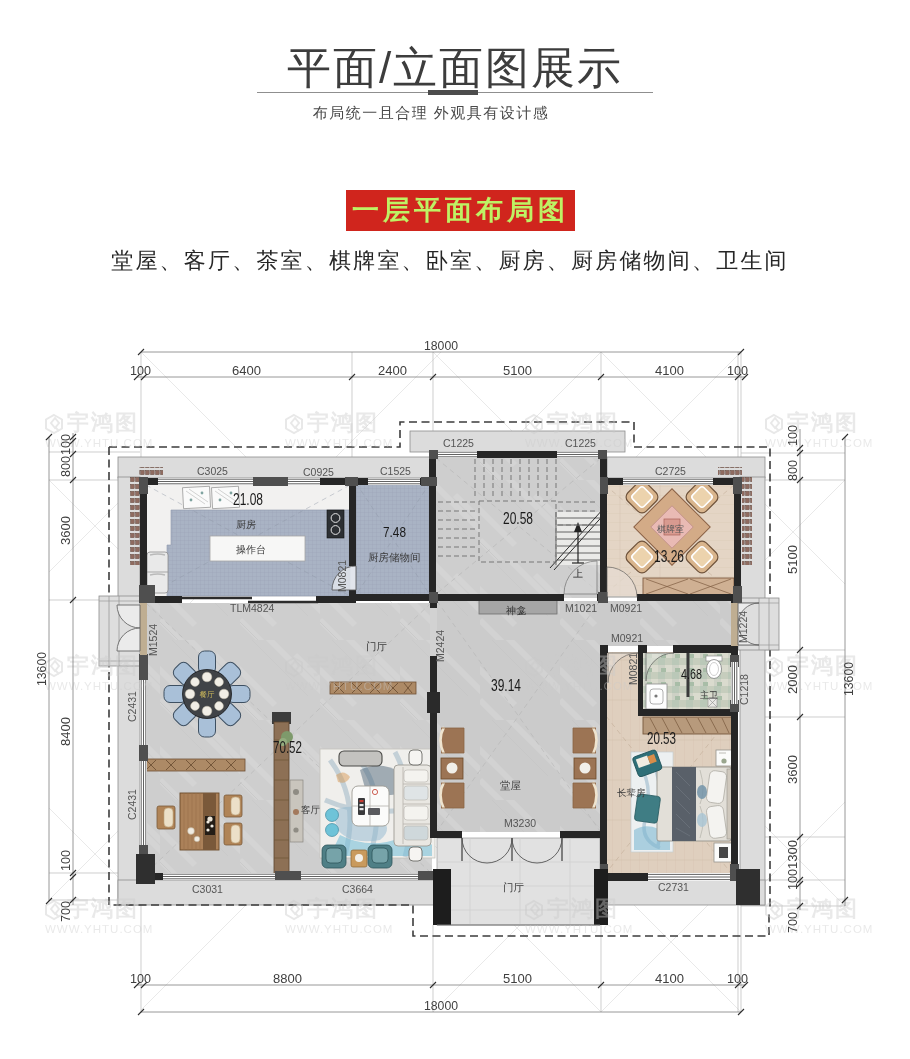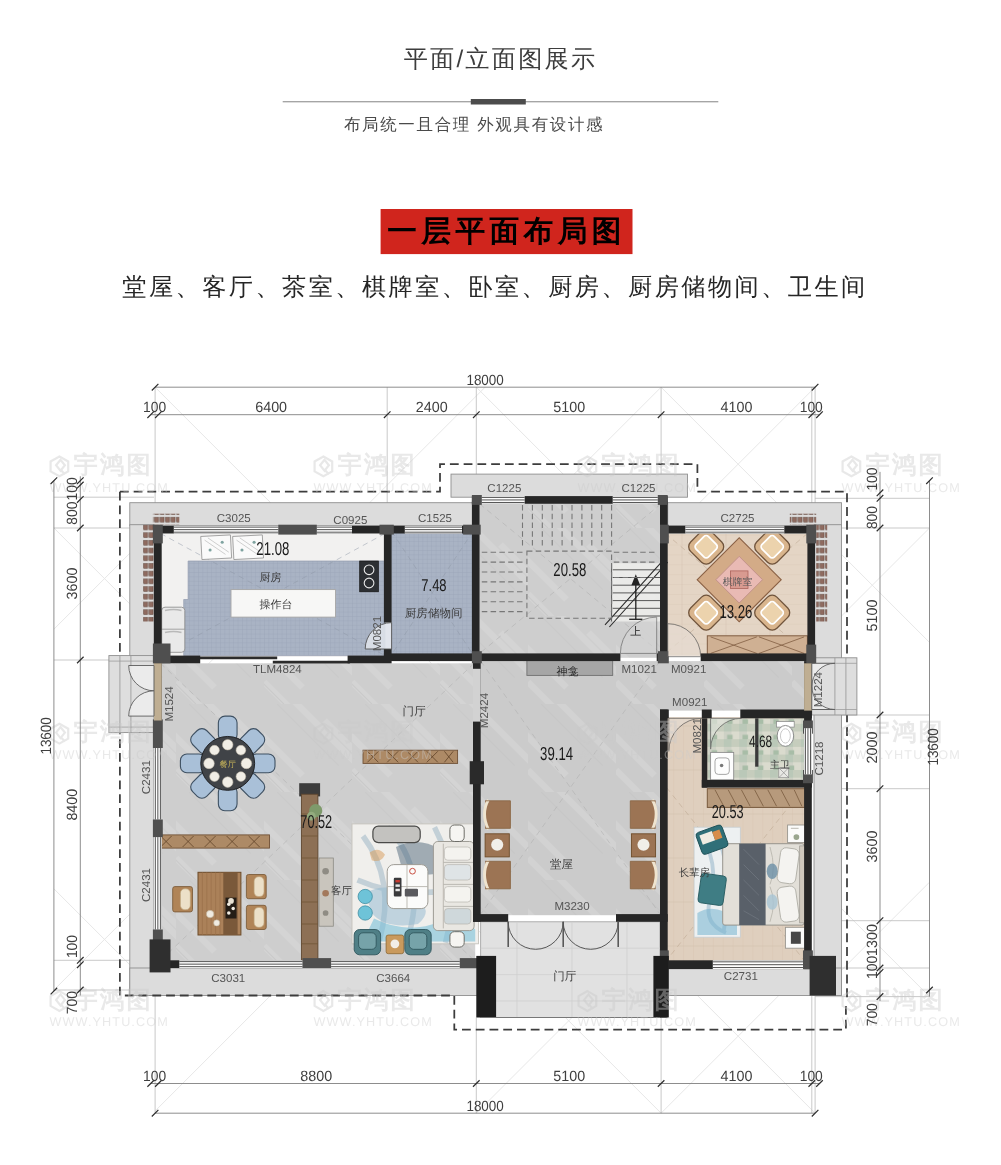--- a/index.html
+++ b/index.html
@@ -3,29 +3,29 @@
 <meta charset="utf-8">
 <title>平面/立面图展示</title>
 <style>
   html,body{margin:0;padding:0;}
   body{width:910px;height:1059px;background:#fff;font-family:"Liberation Sans",sans-serif;position:relative;overflow:hidden;}
   .abs{position:absolute;}
 </style>
 </head>
 <body>
 
-<div class="abs" style="left:0;top:39px;width:910px;text-align:center;font-size:22px;color:#3d3d3d;letter-spacing:2px;">平面/立面图展示</div>
+<div class="abs" style="left:0;top:39px;width:910px;text-align:center;font-size:44px;color:#3d3d3d;letter-spacing:2px;">平面/立面图展示</div>
 
 <div class="abs" style="left:257px;top:92px;width:396px;height:1px;background:#8f8f8f;"></div>
 
 <div class="abs" style="left:428px;top:90px;width:50px;height:5px;background:#4c4c4c;"></div>
 
 <div class="abs" style="left:0;top:104px;width:862px;text-align:center;font-size:15px;color:#4a4a4a;letter-spacing:1.5px;">布局统一且合理&nbsp;外观具有设计感</div>
 
-<div class="abs" style="left:346px;top:190px;width:229px;height:41px;background:#d0251d;color:#000000;text-align:center;font-size:27px;font-weight:bold;line-height:41px;letter-spacing:4px;">一层平面布局图</div>
+<div class="abs" style="left:346px;top:190px;width:229px;height:41px;background:#d0251d;color:#bef264;text-align:center;font-size:27px;font-weight:bold;line-height:41px;letter-spacing:4px;">一层平面布局图</div>
 
 <div class="abs" style="left:0;top:246px;width:900px;text-align:center;font-size:22px;color:#262626;letter-spacing:2.2px;">堂屋、客厅、茶室、棋牌室、卧室、厨房、厨房储物间、卫生间</div>
 
 <svg class="abs" style="left:0;top:330px;" width="910" height="729" viewBox="0 330 910 729" xmlns="http://www.w3.org/2000/svg">
 <defs>
   <pattern id="bluegrid" width="4" height="4" patternUnits="userSpaceOnUse">
     <rect width="4" height="4" fill="#a9b3c4"></rect>
     <path d="M0 0H4M0 0V4" stroke="#96a1b4" stroke-width="0.5"></path>
   </pattern>
   <pattern id="hatchsq" width="5" height="7" patternUnits="userSpaceOnUse">

